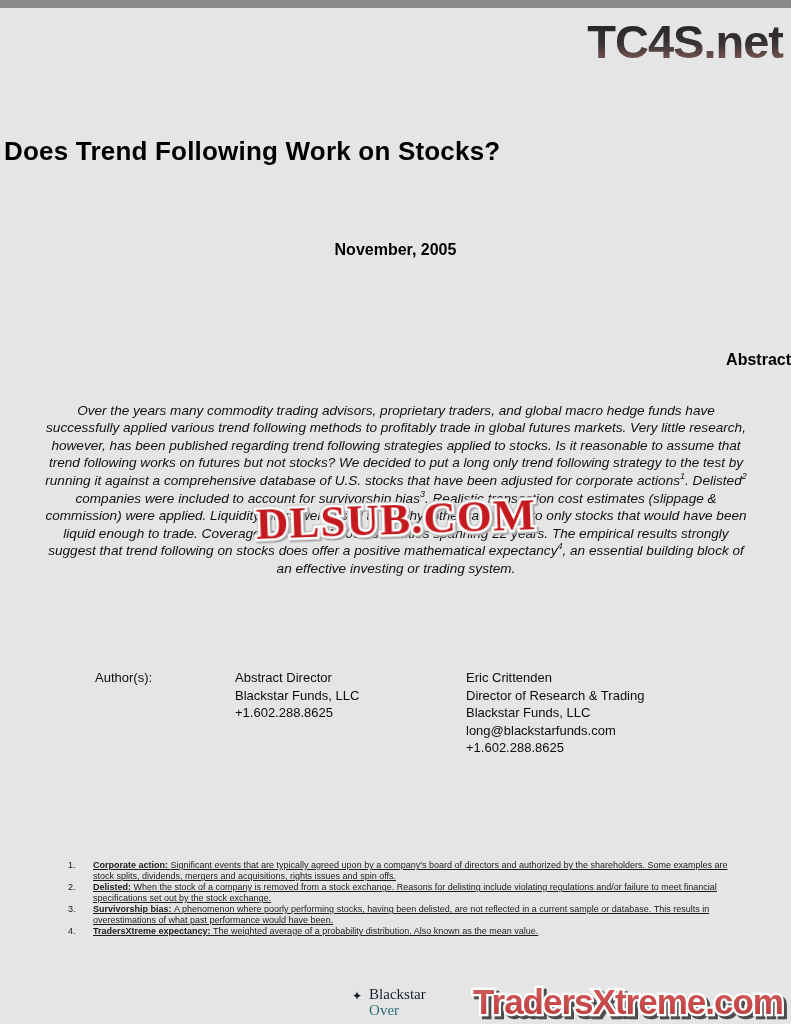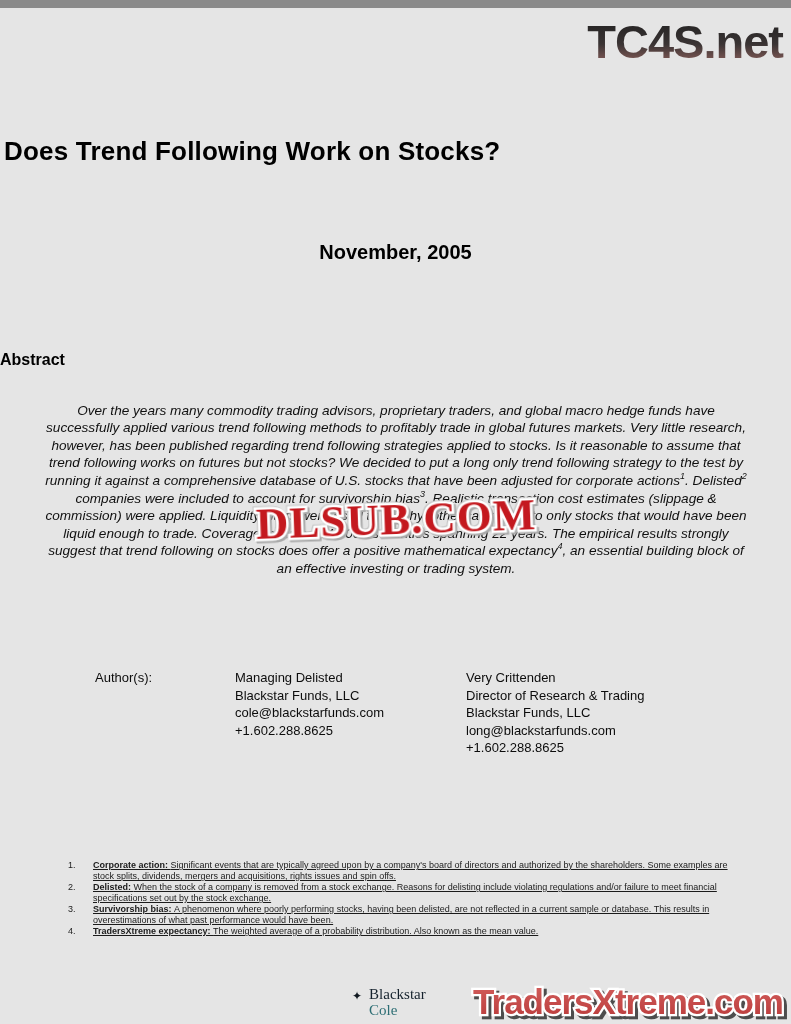--- a/index.html
+++ b/index.html
@@ -9,24 +9,24 @@
   }
   
   .wm-top{position:absolute;top:0;right:4px;width:232px;height:66px;}
   
   .paper-title{
     position:absolute;top:128px;left:4px;width:100%;
     font-size:26px;font-weight:bold;letter-spacing:.2px;color:#000;
   }
   .paper-date{
     position:absolute;top:233px;left:0;width:100%;text-align:center;
-    font-size:20px;font-weight:bold;color:#000;
+    font-size:16px;font-weight:bold;color:#000;
   }
   .abstract-heading{
-    position:absolute;top:343px;left:0;width:100%;text-align:left;
+    position:absolute;top:343px;left:0;width:100%;text-align:right;
     font-size:16px;font-weight:bold;color:#000;
   }
   .abstract-body{
     position:absolute;top:380px;left:45px;width:702px;
     font-size:13.6px;line-height:17.6px;font-style:italic;color:#101010;
     text-align:center;
   }
   .abstract-body sup{font-size:9px;line-height:0;}
   
   .wm-mid{
@@ -85,27 +85,26 @@
   <p class="abstract-body"><span>Over the years many commodity trading advisors, proprietary traders, and global macro hedge funds have successfully applied various trend following methods to profitably trade in global futures markets.  Very little research, however, has been published regarding trend following strategies applied to stocks. Is it reasonable to assume that trend following works on futures but not stocks? We decided to put a long only trend following strategy to the test by running it against a comprehensive database of U.S. stocks that have been adjusted for corporate actions</span><sup>1</sup><span>.  Delisted</span><sup>2</sup><span> companies were included to account for survivorship bias</span><sup>3</sup><span>.  Realistic transaction cost estimates (slippage &amp; commission) were applied.  Liquidity filters were used to limit hypothetical trading to only stocks that would have been liquid enough to trade.  Coverage included 24,000+ securities spanning 22 years.  The empirical results strongly suggest that trend following on stocks does offer a positive mathematical expectancy</span><sup>4</sup><span>, an essential building block of an effective investing or trading system.</span></p>
 
   <svg class="wm-mid" viewBox="0 0 340 72">
     <text x="170" y="52" text-anchor="middle" font-family="Liberation Serif, serif" font-size="45" font-weight="bold" letter-spacing="1" fill="#c4191f" stroke="#ffffff" stroke-width="5" paint-order="stroke" style="filter:drop-shadow(2px 2px 0 #a9a9a9) drop-shadow(-1px -1px 0 #c4c4c4);">DLSUB.COM</text>
   </svg>
 
   <div class="authors">
     <div class="authors-label">Author(s):</div>
 
   <div class="author-card">
-        <div>Managing Delisted</div>
+        <div>Abstract Director</div>
         <div>Blackstar Funds, LLC</div>
-        <div>cole@blackstarfunds.com</div>
         <div>+1.602.288.8625</div>
       </div>
       <div class="author-card second">
-        <div>Very Crittenden</div>
+        <div>Eric Crittenden</div>
         <div>Director of Research &amp; Trading</div>
         <div>Blackstar Funds, LLC</div>
         <div>long@blackstarfunds.com</div>
         <div>+1.602.288.8625</div>
       </div>
     </div>
 
   <div class="footnotes">
       <div class="footnote-row">
         <div class="footnote-num">1.</div>
@@ -122,21 +121,21 @@
       <div class="footnote-row">
         <div class="footnote-num">4.</div>
         <div class="footnote-text"><span class="footnote-label">TradersXtreme expectancy:  </span>The weighted average of a probability distribution.  Also known as the mean value.</div>
       </div>
     </div>
 
   <div class="brand-logo">
     <span class="brand-star">✦</span>
     <span>
       <span class="brand-name">Blackstar</span><br>
-      <span class="brand-sub">Cole</span>
+      <span class="brand-sub">Over</span>
     </span>
   </div>
 
   <svg class="wm-bottom" viewBox="0 0 324 56">
     <defs>
       <linearGradient id="g-bot" x1="0" y1="0" x2="0" y2="1">
         <stop offset="0%" stop-color="#d4605e"></stop>
         <stop offset="100%" stop-color="#b93a3a"></stop>
       </linearGradient>
     </defs>

